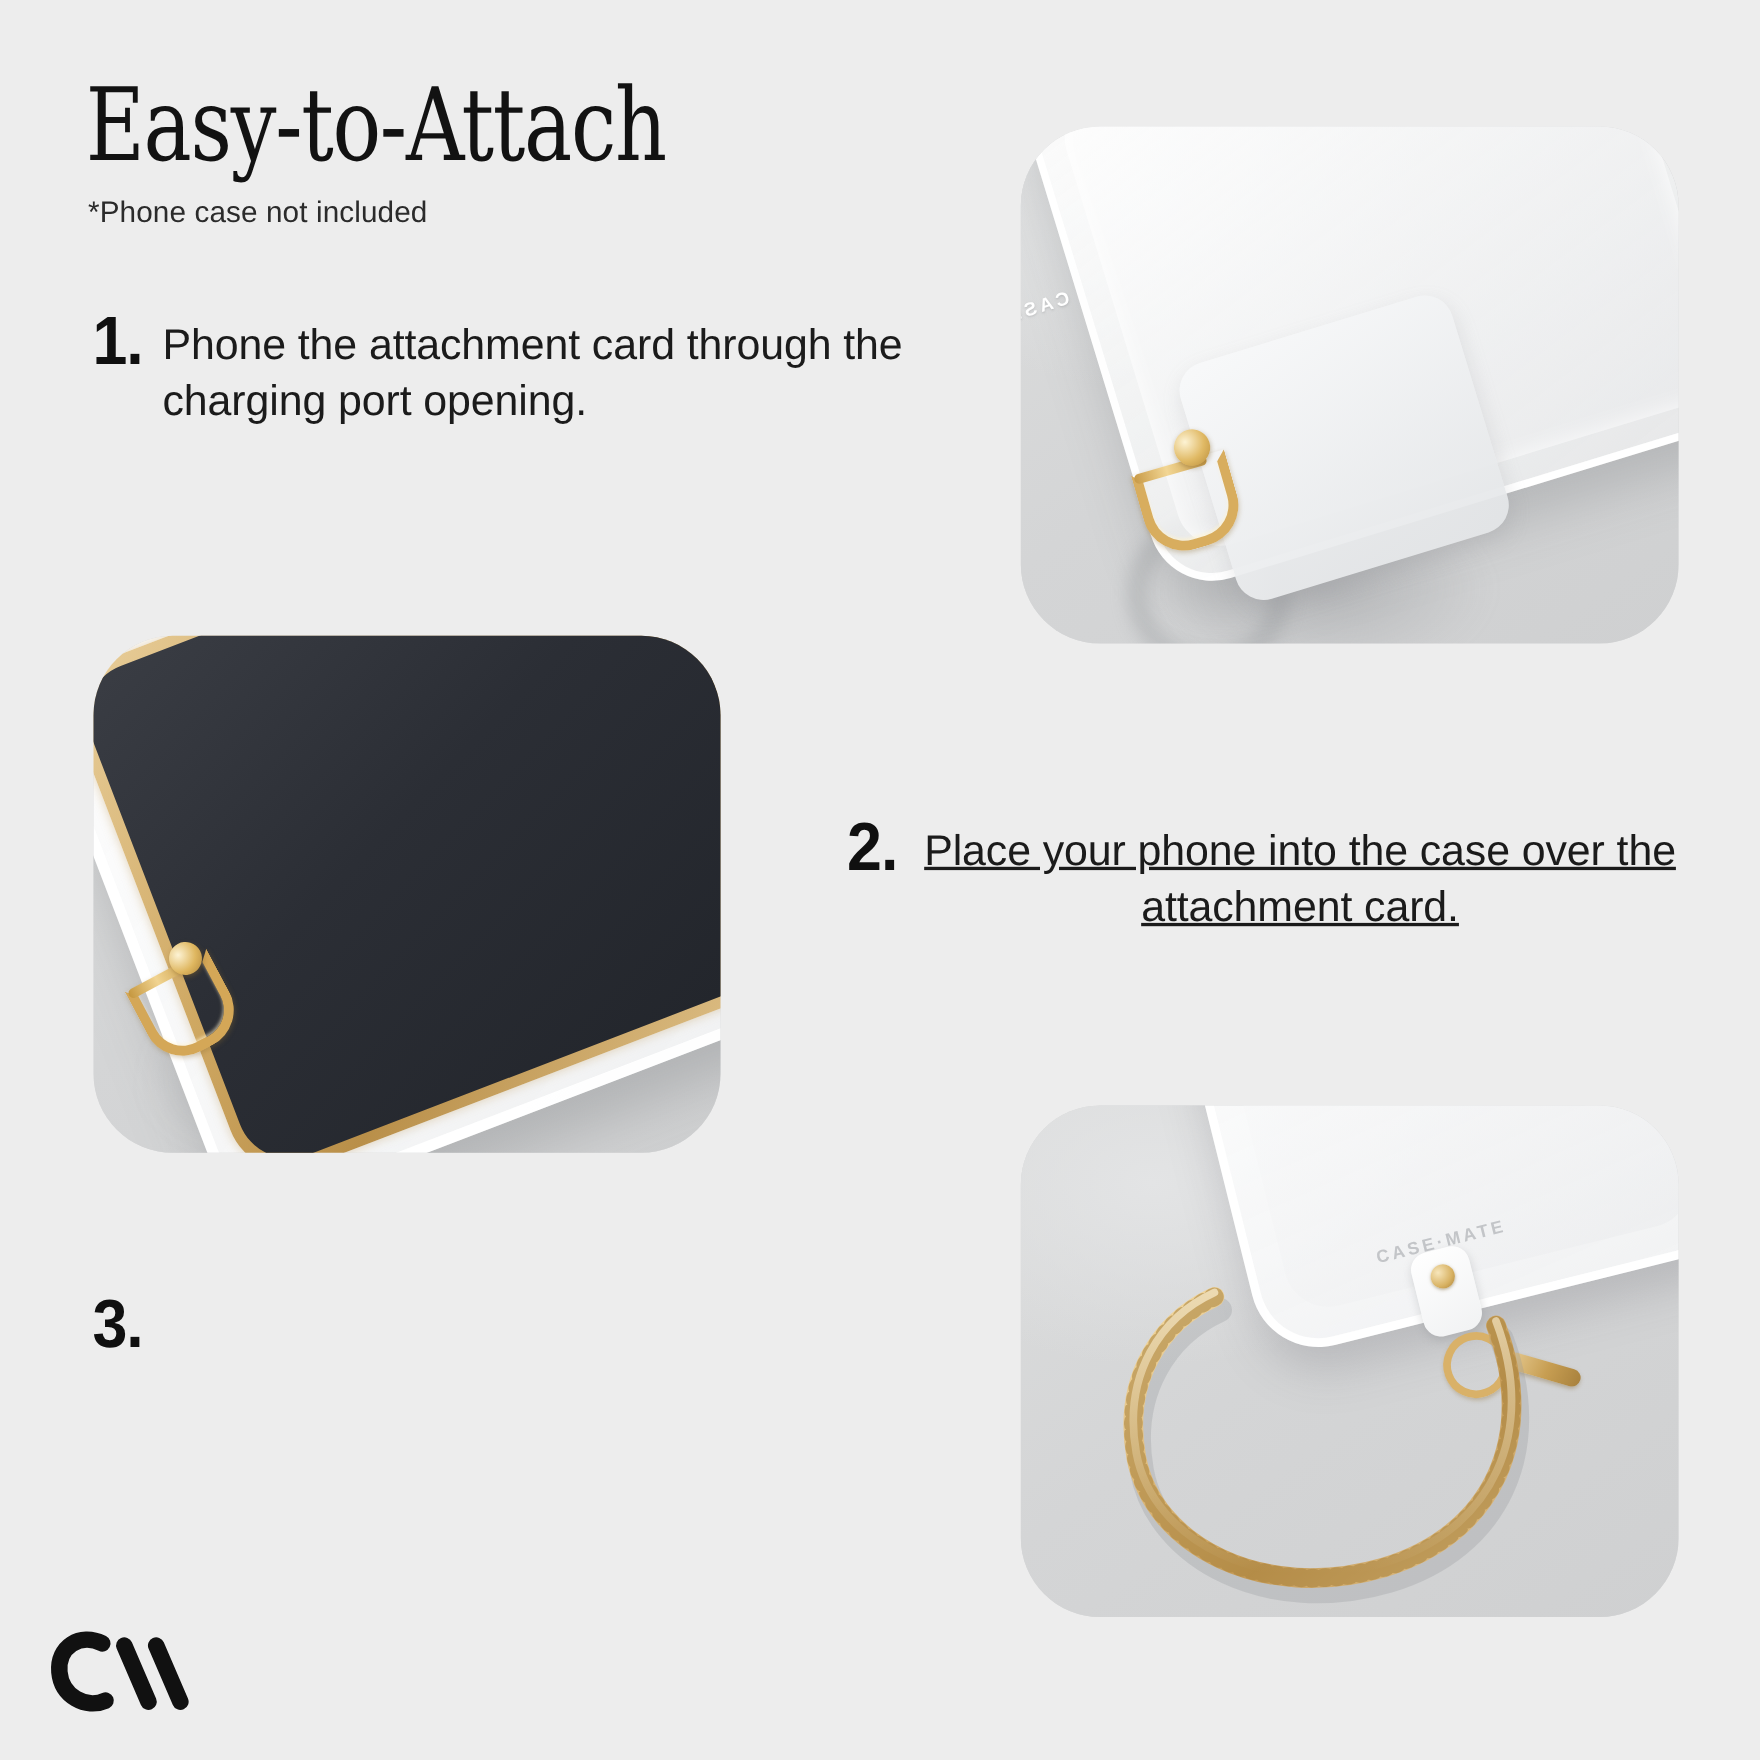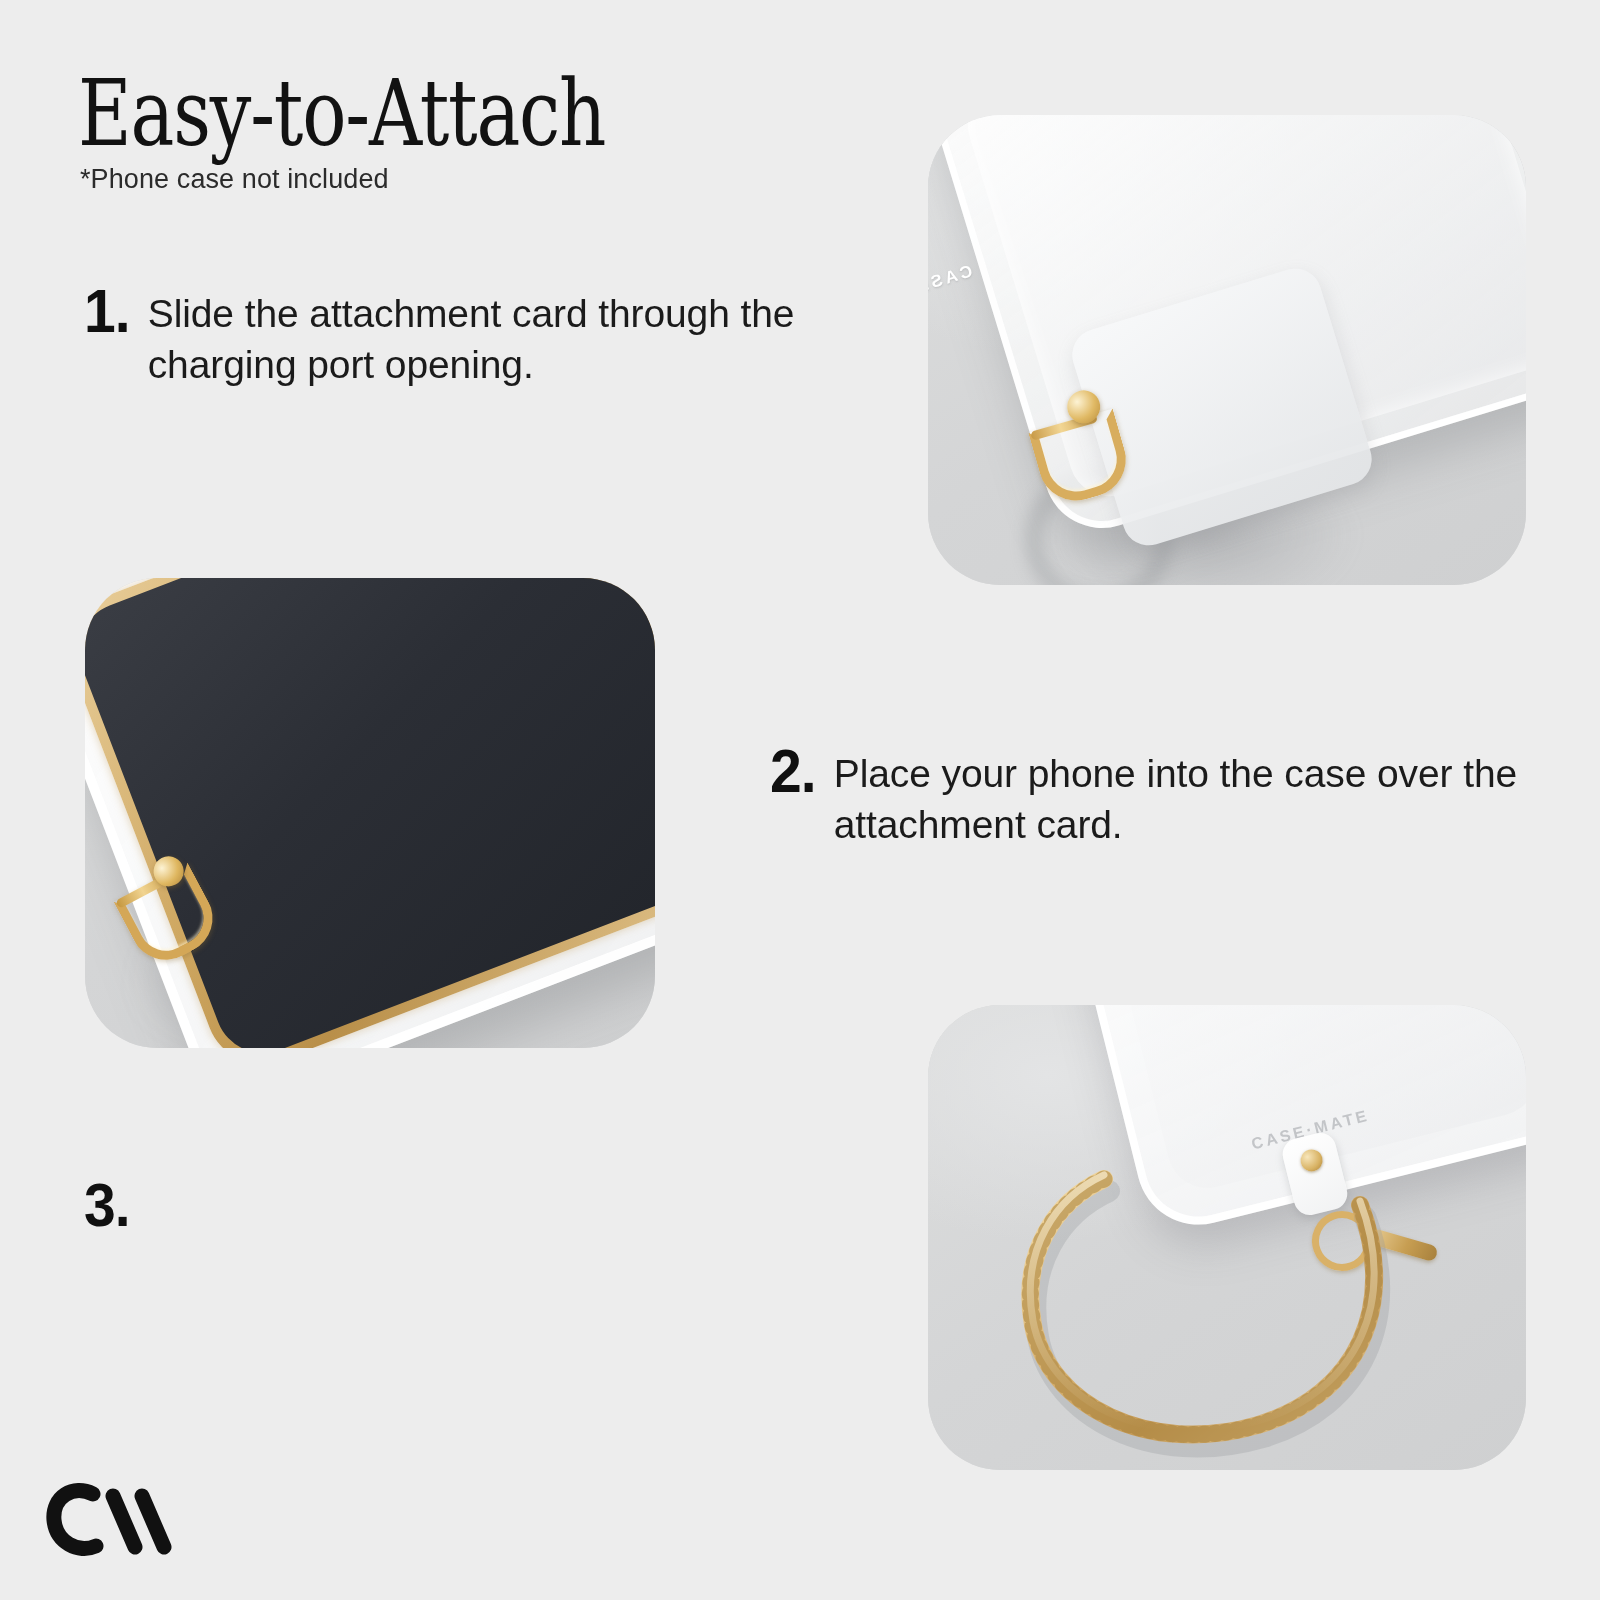--- a/index.html
+++ b/index.html
@@ -35,21 +35,21 @@
     line-height: 1.0;
     letter-spacing: -1.5px;
     color: #121212;
     transform: scaleX(0.80);
     transform-origin: left top;
     white-space: nowrap;
   }
   .subhead {
     position: absolute;
     left: 80px;
-    top: 164px;
+    top: 178px;
     font-size: 27px;
     font-weight: 300;
     color: #2b2b2b;
     letter-spacing: 0.1px;
     white-space: nowrap;
   }
 
   
   .step {
     position: absolute;
@@ -71,21 +71,21 @@
     font-size: 39px;
     font-weight: 400;
     color: #1b1b1b;
     line-height: 1.30;
     letter-spacing: -0.1px;
     padding-top: 7px;
   }
 
   #step1 { left: 84px; top: 282px; width: 830px; }
   #step2 { left: 770px; top: 742px; width: 760px; justify-content: flex-start; }
-  #step2 .step-text { text-align: left; }
+  #step2 .step-text { text-align: center; text-decoration: underline; }
   #step3 { left: 84px; top: 1176px; width: 700px; }
 
   
   .panel {
     position: absolute;
     border-radius: 72px;
     overflow: hidden;
     background: #d7d8d9;
   }
 
@@ -331,21 +331,21 @@
 <body>
 
 <div class="page">
 
   <div class="headline">Easy-to-Attach</div>
 
   <div class="subhead">*Phone case not included</div>
 
   <div class="step" id="step1">
     <div class="step-num">1.</div>
-    <div class="step-text">Slide the attachment card through the charging port opening.</div>
+    <div class="step-text">Phone the attachment card through the charging port opening.</div>
   </div>
 
   <div class="step" id="step2">
     <div class="step-num">2.</div>
     <div class="step-text">Place your phone into the case over the attachment card.</div>
   </div>
 
   <div class="step" id="step3">
     <div class="step-num">3.</div>
   </div>

